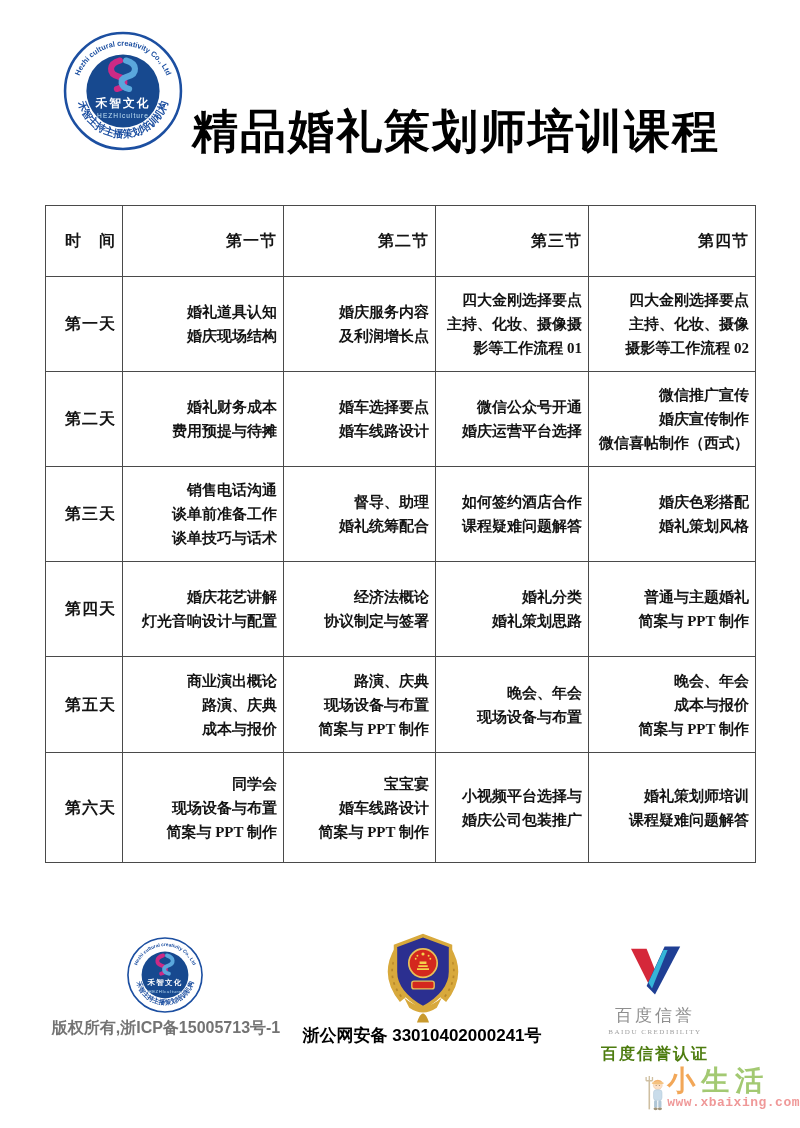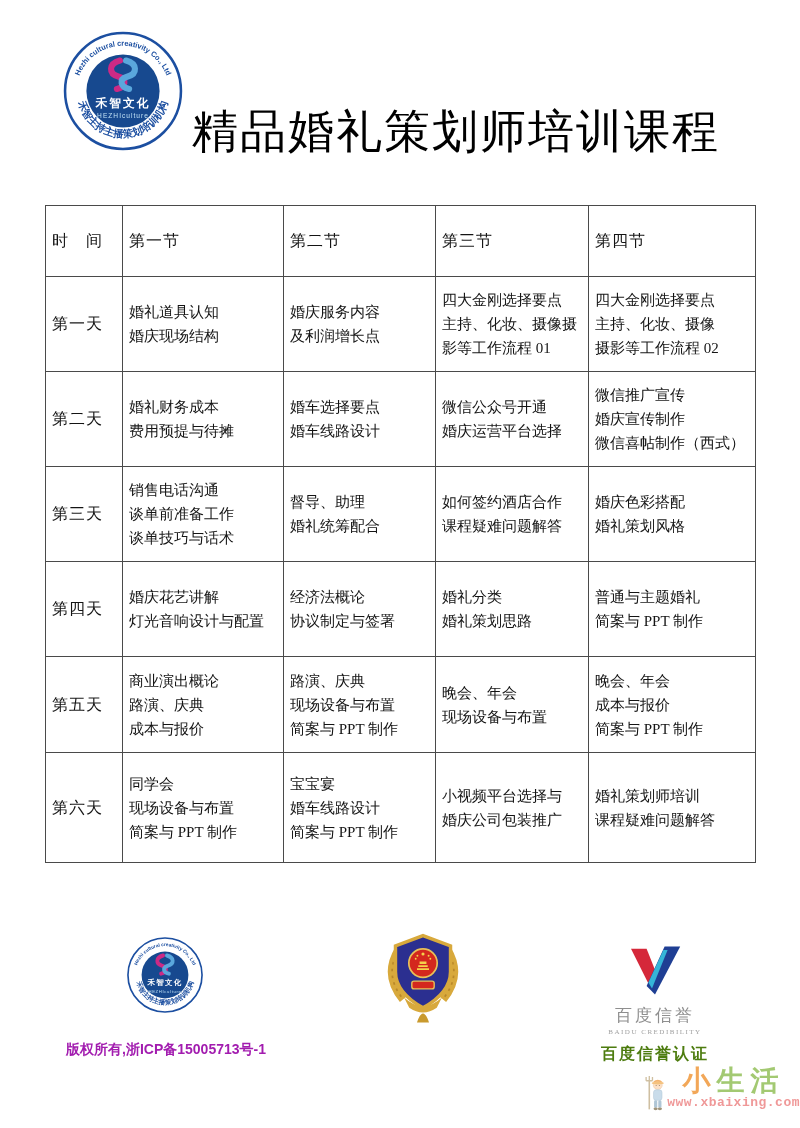--- a/index.html
+++ b/index.html
@@ -6,64 +6,64 @@
   .page {
     position:relative; width:800px; height:1128px; background:#ffffff;
     font-family:"Liberation Serif","DejaVu Serif",serif; color:#111;
     overflow:hidden;
   }
 
   
   .header-logo { position:absolute; left:62px; top:30px; }
   .page-title {
     position:absolute; left:186px; top:70px; width:540px;
-    text-align:center; font-size:46px; font-weight:normal;
+    text-align:center; font-size:46px; font-weight:bold;
     letter-spacing:2px; white-space:nowrap; color:#000;
   }
 
   
   table.course-table {
     position:absolute; left:45px; top:205px; width:710px;
     border-collapse:collapse; table-layout:fixed;
   }
   .course-table th, .course-table td {
-    border:1px solid #4a4a4a; text-align:left; vertical-align:middle;
-    white-space:pre-line; padding:4px 6px; font-weight:normal; color:#141414;
+    border:1px solid #4a4a4a; text-align:right; vertical-align:middle;
+    white-space:pre-line; padding:4px 6px; font-weight:bold; color:#141414;
   }
   .course-table th { height:62px; font-size:16px; letter-spacing:1px; }
   .course-table td { font-size:15px; line-height:1.6; }
   .course-table td.day-cell { font-size:16px; letter-spacing:1px; }
   tr.row-body   { height:95px; }
   tr.row-body-5 { height:96px; }
   tr.row-body-6 { height:110px; }
 
   
   .footer-logo   { position:absolute; left:126px; top:936px; }
   .copyright-text{
     position:absolute; left:40px; top:1018px; width:252px; text-align:center;
     font-family:"Liberation Sans","DejaVu Sans",sans-serif;
-    font-size:14px; font-weight:600; color:#a21caf;margin-top:23px;
+    font-size:16px; font-weight:600; color:#737373;
   }
   .police-badge  { position:absolute; left:380px; top:928px; }
   .police-text   {
     position:absolute; left:297px; top:1024px; width:250px; text-align:center;
     font-family:"Liberation Sans","DejaVu Sans",sans-serif;
     font-size:17px; font-weight:bold; color:#000;
   }
   .baidu-block   { position:absolute; left:597px; top:944px; width:116px;
     text-align:center; font-family:Liberation Serif, serif; }
   .baidu-name    { font-size:17px; color:#8f8f8f; letter-spacing:3px; margin-top:2px; }
   .baidu-sub     { font-size:7px; color:#a2a2a2; letter-spacing:1.5px; margin-top:1px; }
   .baidu-caption { font-size:16px; color:#4d7c0f; font-weight:bold;
                    letter-spacing:2px; margin-top:8px; }
 
   
   .watermark { position:absolute; left:644px; top:1066px; width:156px; height:58px;
     display:flex; align-items:flex-start; }
-  .wm-textcol { display:flex; flex-direction:column; margin-left:2px;align-items:center; }
+  .wm-textcol { display:flex; flex-direction:column; margin-left:2px; }
   .wm-chars { font-size:28px; font-weight:bold; line-height:1.1;
     font-family:"DejaVu Sans","Liberation Sans",sans-serif; letter-spacing:6px; opacity:.85; }
   .wm-char-0 { color:#f0983c; }
   .wm-char-1 { color:#93c05a; }
   .wm-char-2 { color:#93c05a; }
   .wm-url { font-size:13px; font-weight:bold; color:#ee8d8d; margin-top:-2px;
     font-family:Liberation Mono, monospace; opacity:.9; letter-spacing:.5px; }
 </style>
 </head>
 <body>
@@ -221,20 +221,21 @@
       <circle cx="50" cy="40" r="16.5" fill="#d4281e" stroke="#e8c158" stroke-width="2"></circle>
       <circle cx="50" cy="29.5" r="1.8" fill="#f5d24a"></circle>
       <circle cx="43.5" cy="31.5" r="1.1" fill="#f5d24a"></circle>
       <circle cx="56.5" cy="31.5" r="1.1" fill="#f5d24a"></circle>
       <circle cx="41.5" cy="35" r="1.1" fill="#f5d24a"></circle>
       <circle cx="58.5" cy="35" r="1.1" fill="#f5d24a"></circle>
       <path d="M43,48 h14 v-2 h-14 Z M44.5,44.5 h11 v-2 h-11 Z M46,41 h8 v-3 h-8 Z" fill="#f5d24a"></path>
       <rect x="37" y="61" width="26" height="9" rx="2.5" fill="#d4281e" stroke="#e8c158" stroke-width="1.6"></rect>
     </svg>
   </div>
+  <div class="police-text">浙公网安备 33010402000241号</div>
 
   <div class="baidu-block">
     <svg width="66" height="54" viewBox="0 0 100 90">
       <polygon points="10,8 36,8 55,56 44,76" fill="#d5283a"></polygon>
       <polygon points="92,4 66,4 36,70 50,84" fill="#1f3f94"></polygon>
       <polygon points="64,10 71,10 45,74 39,64" fill="#35b5d8"></polygon>
     </svg>
     <div class="baidu-name">百度信誉</div>
     <div class="baidu-sub">BAIDU CREDIBILITY</div>
     <div class="baidu-caption">百度信誉认证</div>

